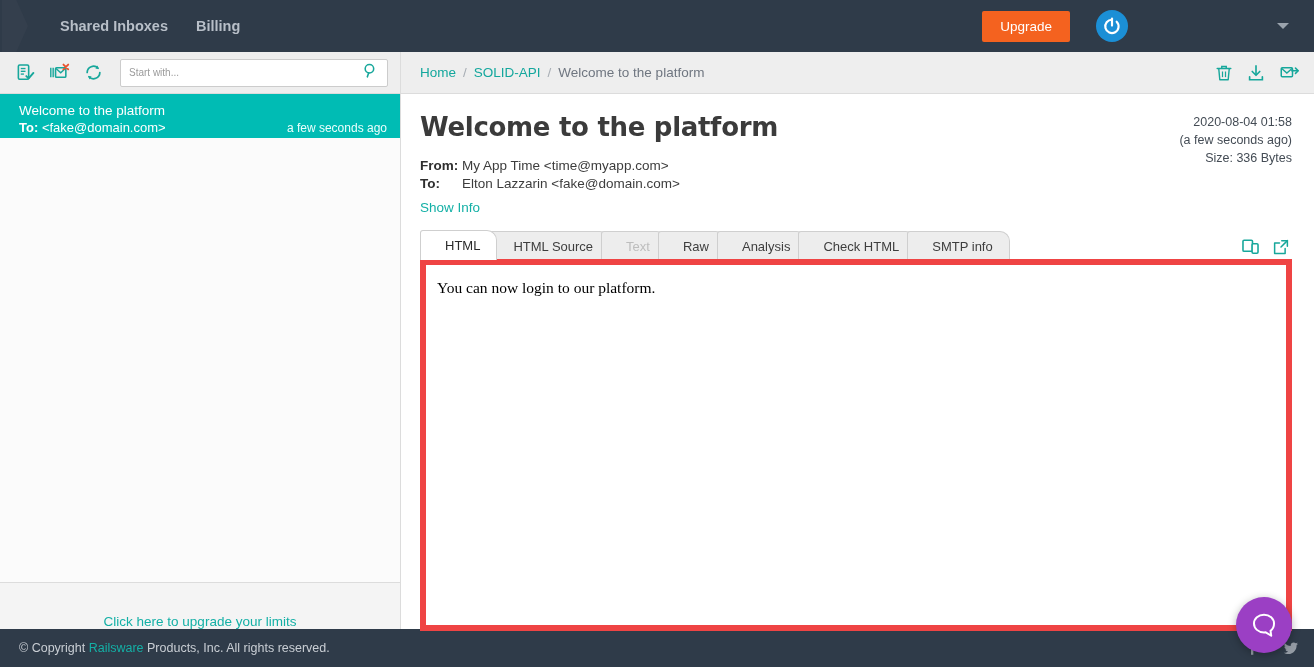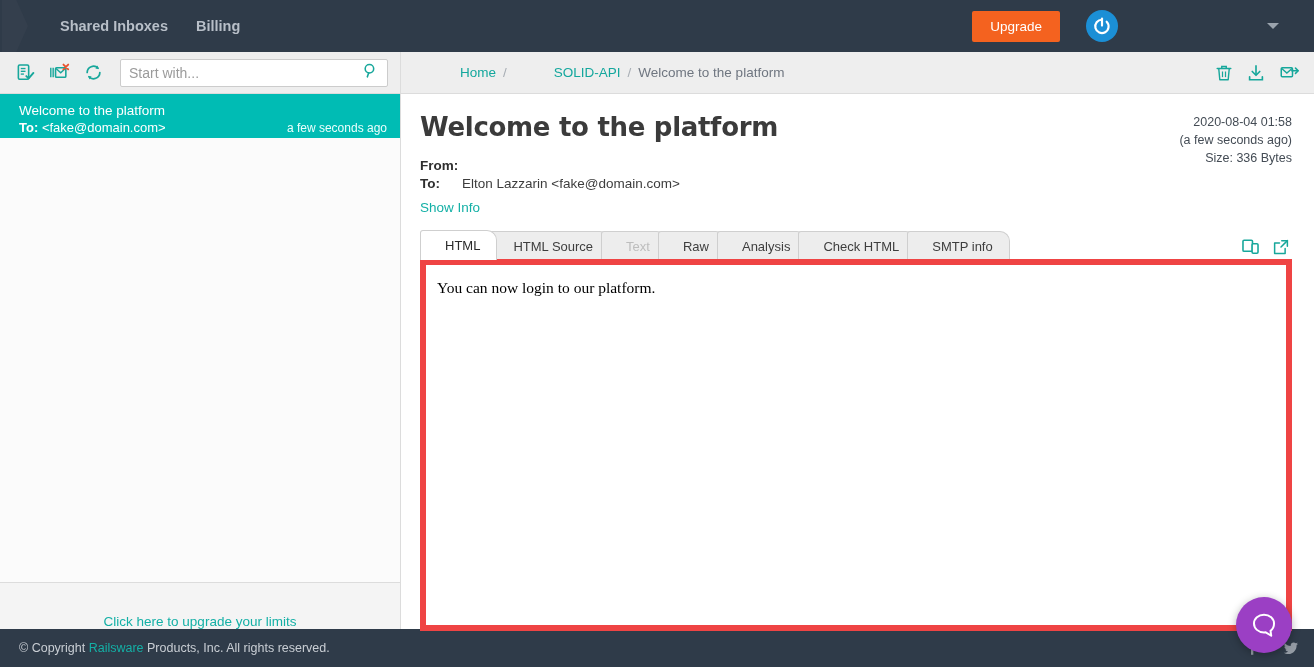--- a/index.html
+++ b/index.html
@@ -50,21 +50,21 @@
     margin-left: 2px;
   }
   .nav-links { display: flex; align-items: center; margin-left: 18px; }
   .nav-link {
     color: #b8bfc8; font-size: 14.5px; font-weight: bold;
     padding: 0 14px; line-height: 52px; cursor: pointer;
     text-decoration: none;
   }
   .topnav-right {
     margin-left: auto; display: flex; align-items: center; gap: 0px;
-    padding-right: 26px;
+    padding-right: 16px;
   }
   .upgrade-btn {
     background: #f4621f; color: #ffffff; border: none;
     font-size: 13.5px; font-family: "Liberation Sans", sans-serif;
     padding: 8px 18px; border-radius: 2px; cursor: pointer;
     margin-right: 26px;
   }
   .power-icon {
     width: 32px; height: 32px; border-radius: 50%;
     background: #1b8fd6; display: flex; align-items: center;
@@ -91,21 +91,21 @@
   .tb-icon {
     width: 26px; height: 26px; display: flex; align-items: center;
     justify-content: center; cursor: pointer; margin-right: 8px;
   }
   .search-box {
     flex: 1; height: 28px; background: #ffffff; border: 1px solid #cccccc;
     border-radius: 2px; display: flex; align-items: center;
     padding: 0 8px; margin-left: 6px;
   }
   .search-box input {
-    flex: 1; border: none; outline: none; font-size: 14px; color: #555;
+    flex: 1; border: none; outline: none; font-size: 10px; color: #555;
     font-family: "Liberation Sans", sans-serif; background: transparent;
   }
   .search-box input::placeholder { color: #9b9b9b; }
   .mail-item {
     background: #00bcb4; padding: 8px 13px 10px 19px; cursor: pointer;
     position: relative; height: 44px;
   }
   .mail-subject {
     color: #ffffff; font-size: 13.5px; line-height: 17px;
     white-space: nowrap; overflow: hidden;
@@ -129,21 +129,21 @@
   
   .rightpanel {
     position: absolute; left: 401px; top: 52px; width: 913px; height: 577px;
     background: #ffffff;
   }
   .crumbbar {
     height: 42px; background: #eeeeee; border-bottom: 1px solid #dcdcdc;
     display: flex; align-items: center; padding: 0 14px 0 19px;
   }
   .crumb { font-size: 13.5px; color: #6f7680; }
-  .crumb.link { color: #14a79d; cursor: pointer; text-decoration: none; margin-left: 40px; }
+  .crumb.link { color: #14a79d; cursor: pointer; text-decoration: none; }
   .crumb-sep { color: #a7adb4; margin: 0 7px; font-size: 13.5px; }
   .crumb-actions { margin-left: auto; display: flex; align-items: center; gap: 14px; }
   .crumb-actions .act { cursor: pointer; display: flex; }
 
   .mailbody { padding: 18px 22px 0 19px; position: relative; height: 535px; }
   .mail-title {
     font-size: 26px; font-weight: bold; color: #3b3b3b;
     font-family: "DejaVu Sans", sans-serif; letter-spacing: -0.3px;
   }
   .meta-right {
@@ -332,20 +332,21 @@
 
     <div class="meta-right">
       <div>2020-08-04 01:58</div>
       <div>(a few seconds ago)</div>
       <div>Size: 336 Bytes</div>
     </div>
 
     <div class="addr-table">
       <div class="addr-row">
         <span class="addr-label">From:</span>
+        <span class="addr-val">My App Time &lt;time@myapp.com&gt;</span>
       </div>
       <div class="addr-row">
         <span class="addr-label">To:</span>
         <span class="addr-val">Elton Lazzarin &lt;fake@domain.com&gt;</span>
       </div>
     </div>
 
     <a class="showinfo">Show Info</a>
 
     <div class="tabstrip">

